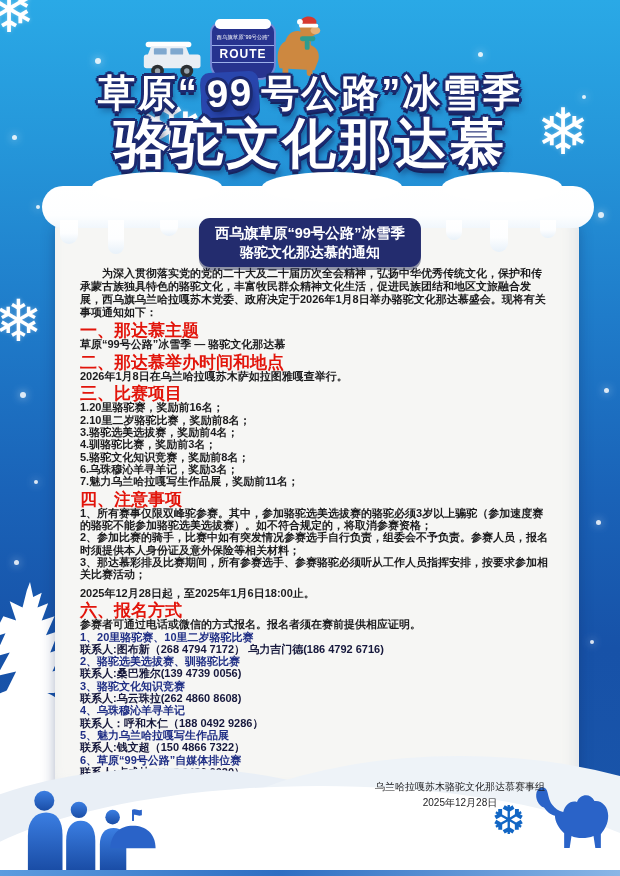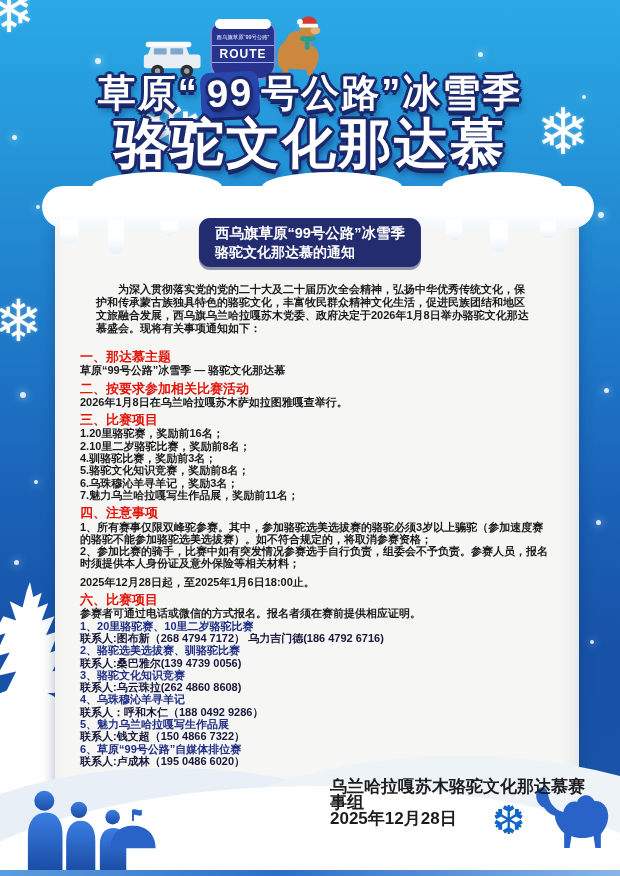--- a/index.html
+++ b/index.html
@@ -36,33 +36,33 @@
 
   
   .card{position:absolute;left:55px;top:215px;width:524px;height:580px;background:#f6f6f4;border-radius:14px;
     z-index:2;box-shadow:0 6px 14px rgba(15,40,95,.35), inset -5px -6px 14px rgba(175,190,208,.28);}
   .snowcap{position:absolute;left:42px;top:180px;width:552px;height:46px;z-index:3;}
   .cap-bar{position:absolute;left:0;top:6px;width:100%;height:42px;background:linear-gradient(180deg,#ffffff 0%,#fdfeff 70%,#f1f7fc 100%);border-radius:22px;}
   .bump{position:absolute;top:-8px;height:30px;background:#fff;border-radius:50%;}
   .drip{position:absolute;top:40px;background:linear-gradient(180deg,#ffffff 0%,#fdfeff 55%,#e8f1f9 100%);border-radius:0 0 12px 12px;}
 
   .plate{position:absolute;left:50%;transform:translateX(-50%);top:218px;z-index:4;background:#232c6e;color:#fff;
-    font-weight:bold;padding:6px 16px;border-radius:11px;box-shadow:0 3px 0 rgba(18,26,70,.45);white-space:nowrap;}
+    font-weight:bold;text-align:center;padding:6px 16px;border-radius:11px;box-shadow:0 3px 0 rgba(18,26,70,.45);white-space:nowrap;}
   .plate-l1{font-size:14.5px;line-height:19px;}
   .plate-l2{font-size:14px;line-height:18px;}
 
   .content{position:absolute;left:25px;top:52px;width:469px;color:#1c1c1e;font-size:11px;line-height:12.3px;font-weight:bold;}
-  .intro{margin:16px;text-indent:2em;line-height:13px;}
+  .intro{margin:0;text-indent:2em;line-height:13px;}
   .sec{margin-top:6px;}
-  .sec-title{color:#e2150b;font-size:13px;margin-bottom:1px;}
+  .sec-title{color:#e2150b;font-size:17px;margin-bottom:1px;}
   .cat{color:#202f85;}
   .contact{color:#16183c;}
 
-  .signature{position:absolute;left:330px;top:779px;width:260px;z-index:7;
-    color:#1c1c1e;font-size:17px;line-height:16px;font-weight:bold;}
+  .signature{position:absolute;left:330px;top:779px;width:260px;text-align:center;z-index:7;
+    color:#1c1c1e;font-size:10px;line-height:16px;font-weight:normal;}
 
   
   .tree{position:absolute;left:-8px;top:582px;width:76px;height:128px;z-index:1;}
   .left-snow{position:absolute;left:-34px;top:688px;width:116px;height:220px;background:#fff;border-radius:60px 60px 0 0;z-index:1;}
   .hill-back{position:absolute;bottom:0;left:-90px;width:520px;height:108px;background:#e9eff6;border-radius:50% 50% 0 0/100% 100% 0 0;z-index:5;}
   .hill-back2{position:absolute;bottom:0;right:-130px;width:580px;height:120px;background:#eef3f8;border-radius:50% 50% 0 0/100% 100% 0 0;z-index:5;}
   .hill-front{position:absolute;bottom:-40px;left:-70px;width:780px;height:130px;background:#ffffff;border-radius:50% 50% 0 0/100% 100% 0 0;z-index:5;}
   .people{position:absolute;left:12px;bottom:6px;width:132px;height:82px;z-index:6;}
   .yurt{position:absolute;left:104px;bottom:26px;width:58px;height:42px;z-index:6;}
   .camel-sil{position:absolute;right:-4px;bottom:18px;width:94px;height:78px;z-index:6;}
@@ -139,46 +139,48 @@
   <div class="card">
     <div class="content">
       <p class="intro">为深入贯彻落实党的党的二十大及二十届历次全会精神，弘扬中华优秀传统文化，保护和传承蒙古族独具特色的骆驼文化，丰富牧民群众精神文化生活，促进民族团结和地区文旅融合发展，西乌旗乌兰哈拉嘎苏木党委、政府决定于2026年1月8日举办骆驼文化那达慕盛会。现将有关事项通知如下：</p>
 
       <div class="sec">
         <div class="sec-title">一、那达慕主题</div>
         <div>草原“99号公路”冰雪季 — 骆驼文化那达慕</div>
       </div>
 
       <div class="sec">
-        <div class="sec-title">二、按要求参加相关比赛活动</div>
+        <div class="sec-title">二、那达慕举办时间和地点</div>
         <div>2026年1月8日在乌兰哈拉嘎苏木萨如拉图雅嘎查举行。</div>
       </div>
 
       <div class="sec">
         <div class="sec-title">三、比赛项目</div>
         <div>1.20里骆驼赛，奖励前16名；</div>
         <div>2.10里二岁骆驼比赛，奖励前8名；</div>
+        <div>3.骆驼选美选拔赛，奖励前4名；</div>
         <div>4.驯骆驼比赛，奖励前3名；</div>
         <div>5.骆驼文化知识竞赛，奖励前8名；</div>
         <div>6.乌珠穆沁羊寻羊记，奖励3名；</div>
         <div>7.魅力乌兰哈拉嘎写生作品展，奖励前11名；</div>
       </div>
 
       <div class="sec">
         <div class="sec-title">四、注意事项</div>
         <div>1、所有赛事仅限双峰驼参赛。其中，参加骆驼选美选拔赛的骆驼必须3岁以上骟驼（参加速度赛的骆驼不能参加骆驼选美选拔赛）。如不符合规定的，将取消参赛资格；</div>
         <div>2、参加比赛的骑手，比赛中如有突发情况参赛选手自行负责，组委会不予负责。参赛人员，报名时须提供本人身份证及意外保险等相关材料；</div>
+        <div>3、那达慕彩排及比赛期间，所有参赛选手、参赛骆驼必须听从工作人员指挥安排，按要求参加相关比赛活动；</div>
       </div>
 
       <div class="sec">
         <div>2025年12月28日起，至2025年1月6日18:00止。</div>
       </div>
 
       <div class="sec">
-        <div class="sec-title">六、比赛项目</div>
+        <div class="sec-title">六、报名方式</div>
         <div>参赛者可通过电话或微信的方式报名。报名者须在赛前提供相应证明。</div>
         <div class="cat">1、20里骆驼赛、10里二岁骆驼比赛</div>
         <div class="contact">联系人:图布新（268 4794 7172） 乌力吉门德(186 4792 6716)</div>
         <div class="cat">2、骆驼选美选拔赛、驯骆驼比赛</div>
         <div class="contact">联系人:桑巴雅尔(139 4739 0056)</div>
         <div class="cat">3、骆驼文化知识竞赛</div>
         <div class="contact">联系人:乌云珠拉(262 4860 8608)</div>
         <div class="cat">4、乌珠穆沁羊寻羊记</div>
         <div class="contact">联系人：呼和木仁（188 0492 9286）</div>
         <div class="cat">5、魅力乌兰哈拉嘎写生作品展</div>

